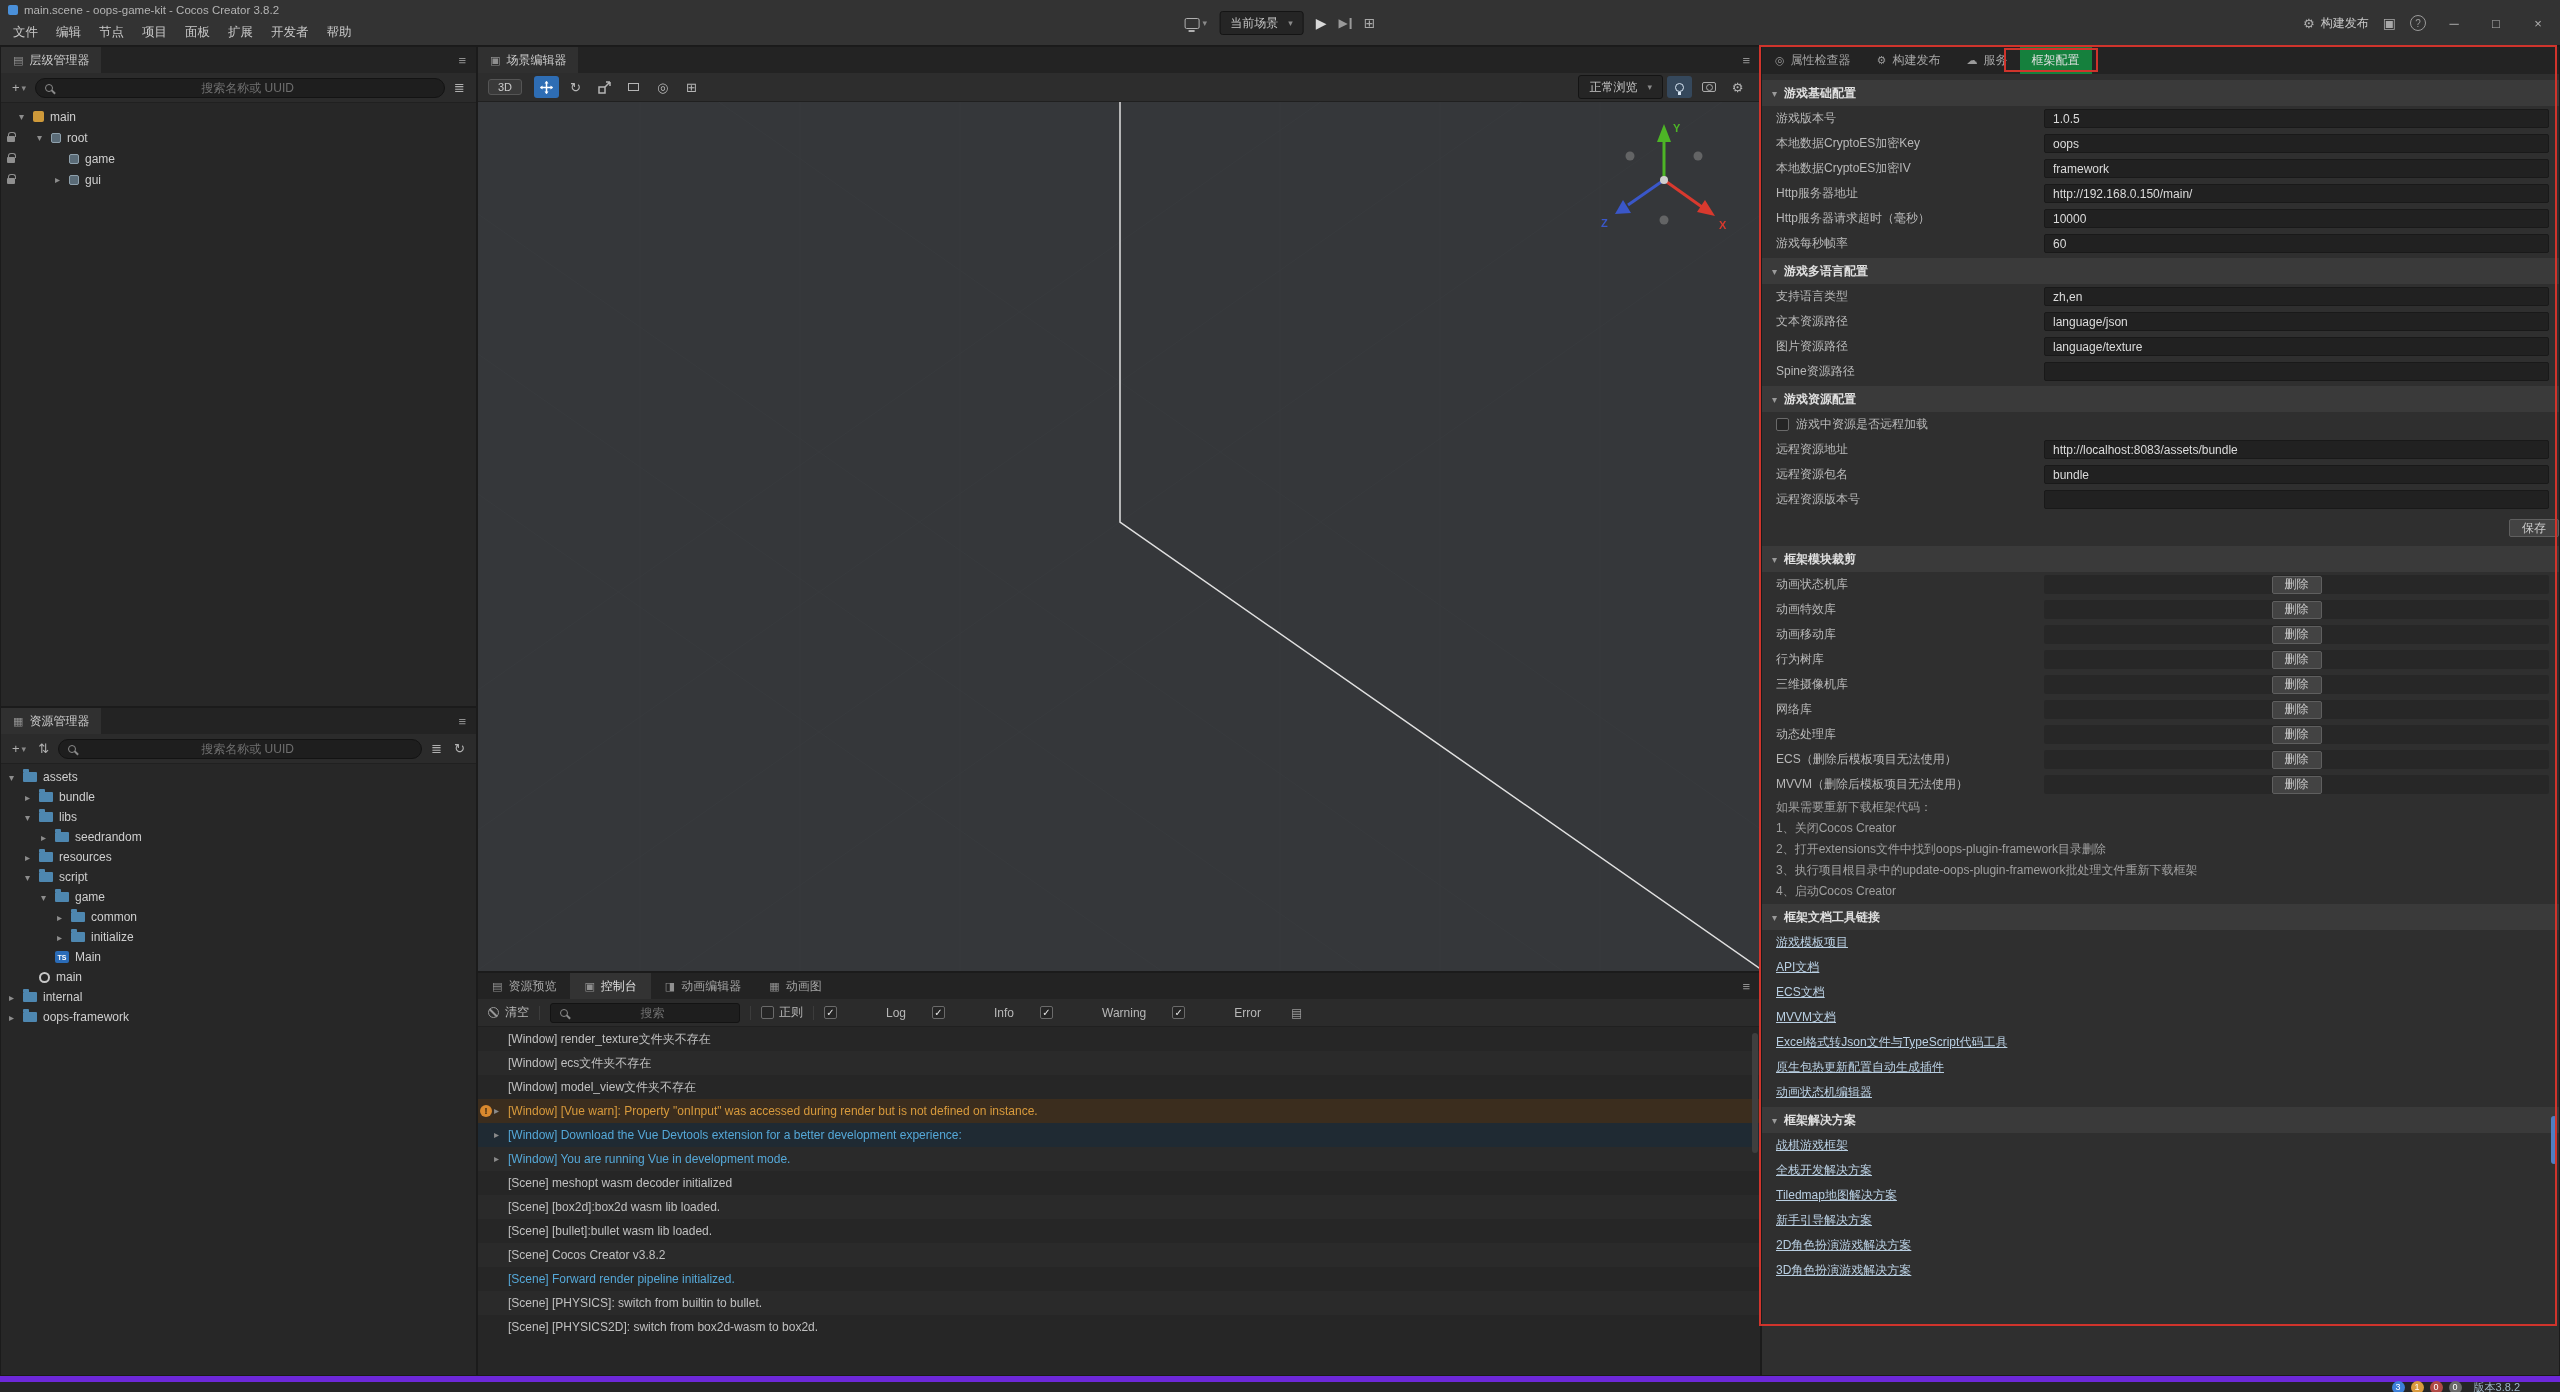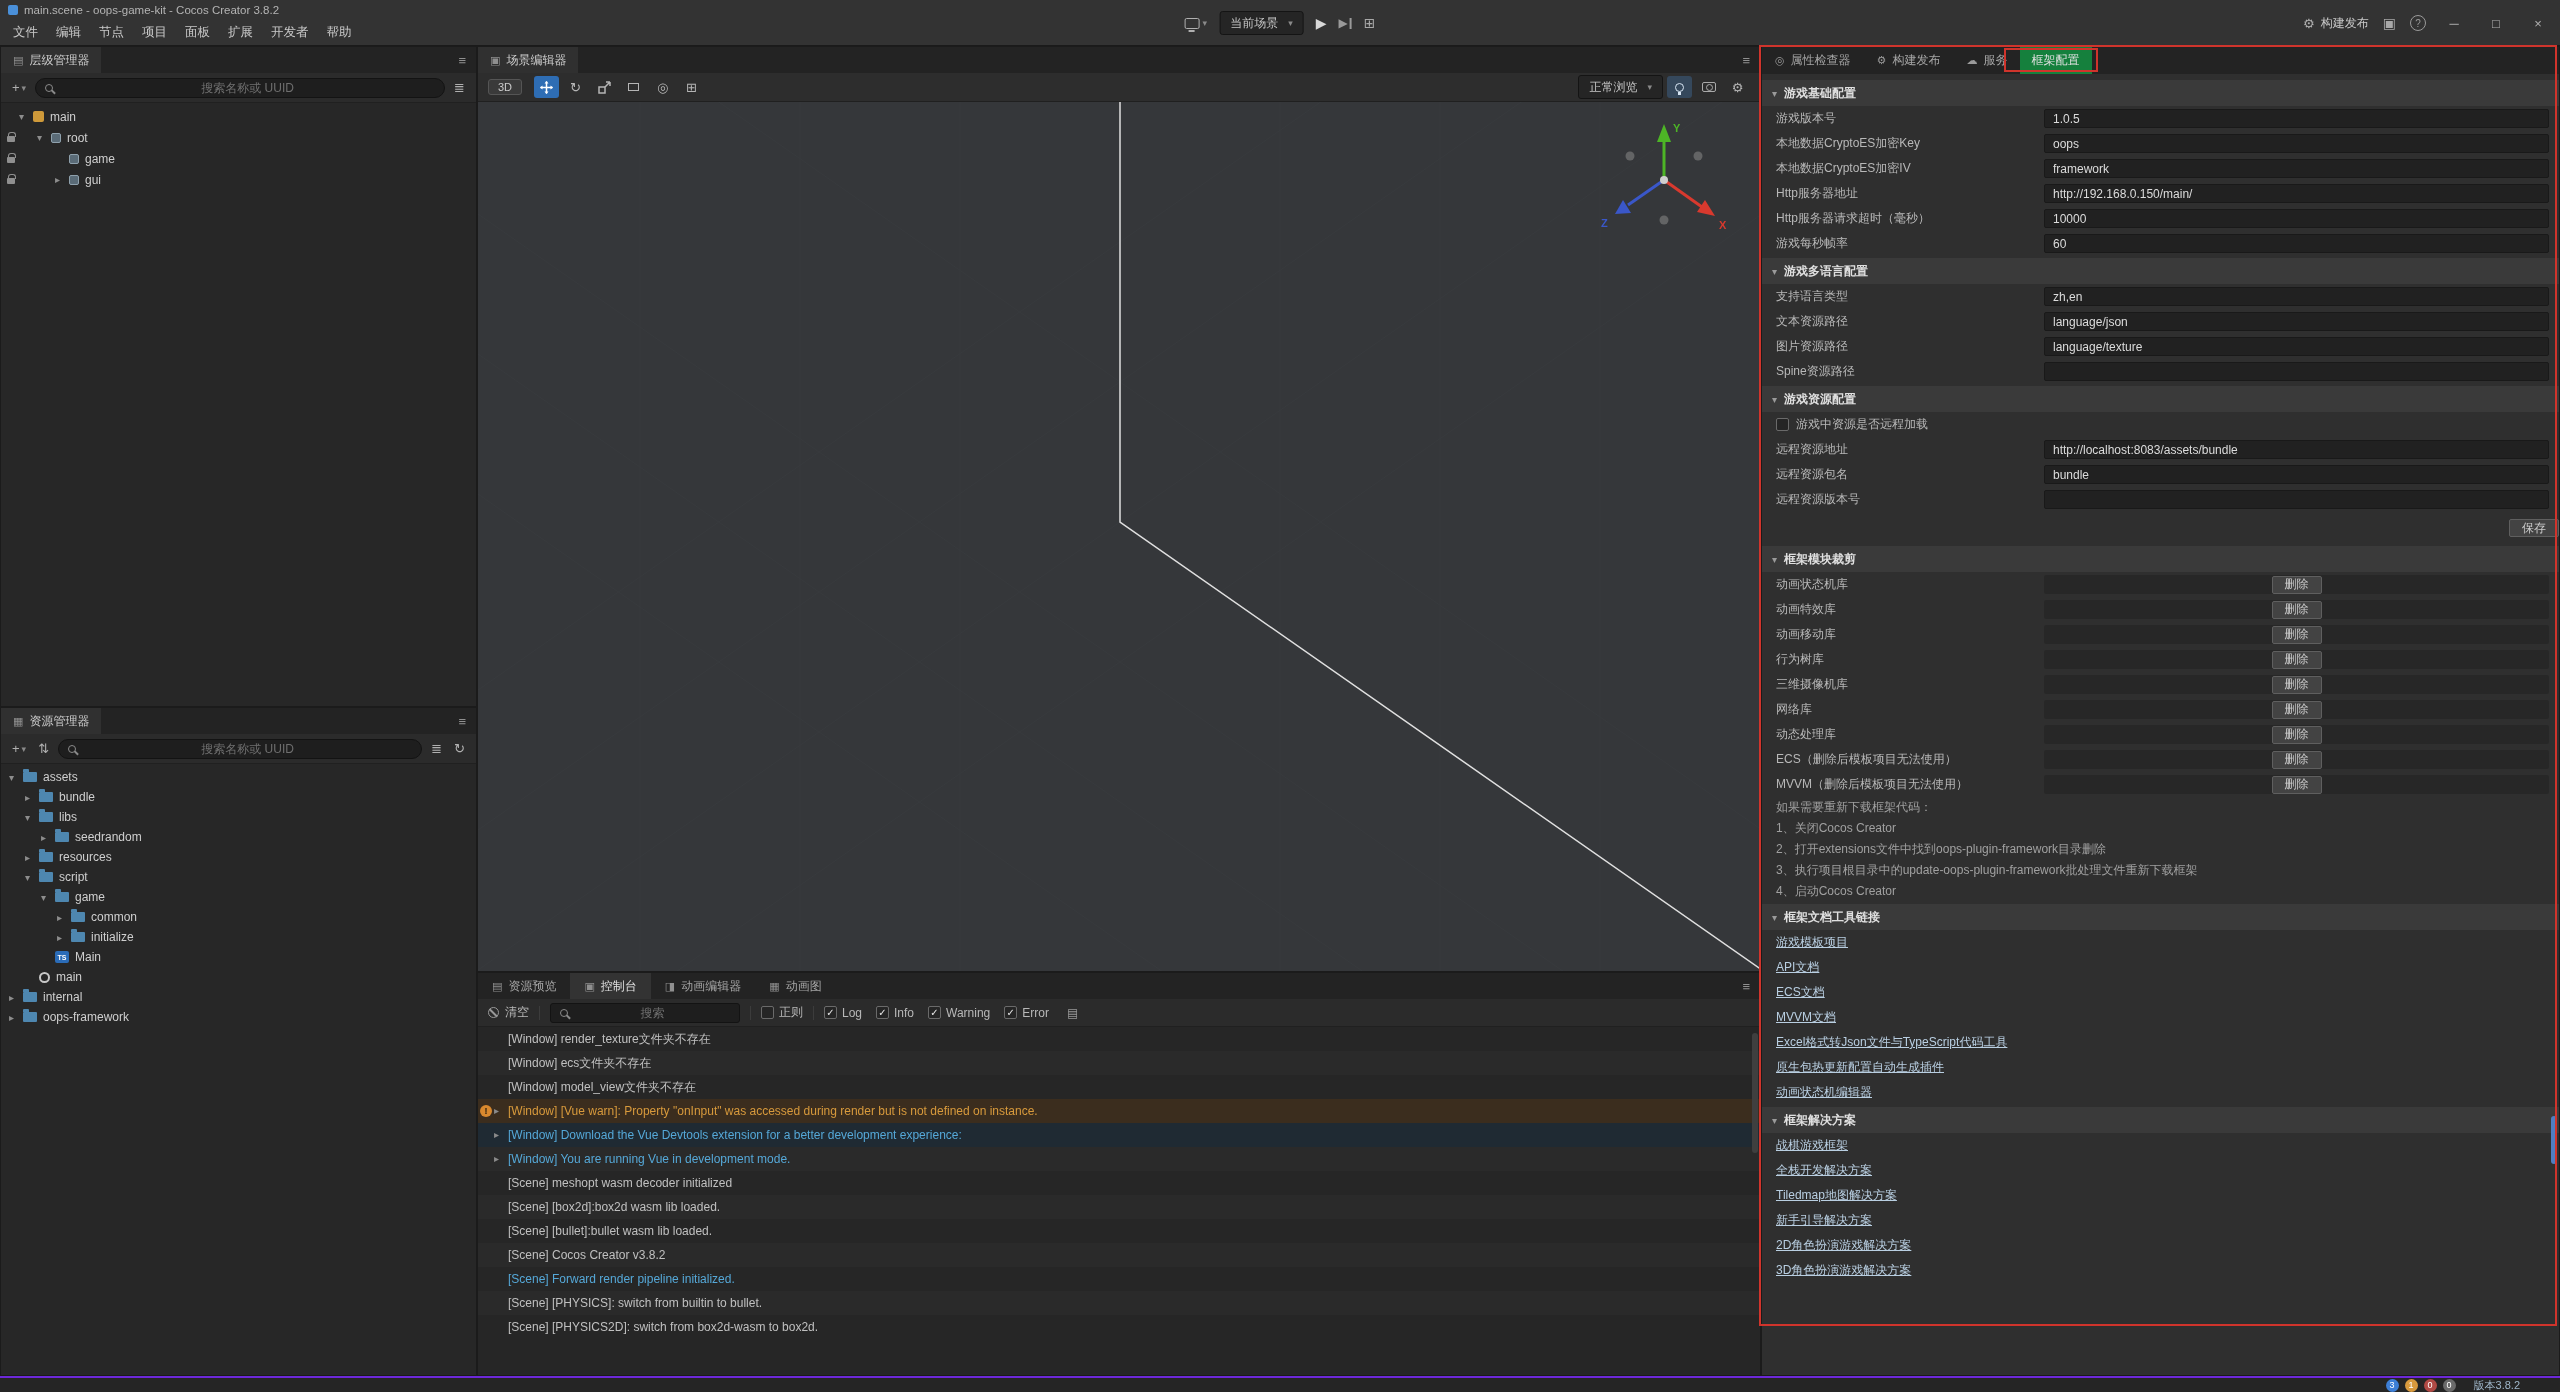--- a/index.html
+++ b/index.html
@@ -86,21 +86,21 @@
   .ctab-icon { font-size:11px; color:#8f8f8f; }
   .ctools { height:28px; background:#2b2b2b; border-bottom:1px solid #202020; display:flex; align-items:center; padding:0 10px; flex-shrink:0; }
   .clear-btn { display:flex; align-items:center; gap:6px; color:#b8b8b8; }
   .no-icon { width:11px; height:11px; border:1.5px solid #999; border-radius:50%; position:relative; display:inline-block; }
   .no-icon::after { content:''; position:absolute; left:-1px; top:4px; width:11px; height:1.5px; background:#999; transform:rotate(45deg); }
   .vsep { width:1px; height:14px; background:#3c3c3c; margin:0 10px; }
   .csearch { flex:0 0 170px; border-radius:3px; }
   .cb { width:13px; height:13px; border:1px solid #6a6a6a; background:#252525; border-radius:2px; display:inline-flex; align-items:center; justify-content:center; font-size:10px; color:#e8e8e8; flex-shrink:0; }
   .cb.checked::after { content:'✓'; }
   .cblabel { margin-left:5px; color:#b8b8b8; }
-  .filter-item { display:inline-flex; align-items:center; margin-right:14px; }
+  .filter-item { display:inline-flex; align-items:center; margin-right:26px;gap:44px; }
   .file-icon { margin-left:4px; color:#999; font-size:12px; }
   .logs { flex:1; overflow:hidden; background:#262626; position:relative; }
   .log-row { height:24px; line-height:24px; padding-left:30px; color:#c0c0c0; position:relative; white-space:nowrap; }
   .log-row:nth-child(even) { background:#2a2a2a; }
   .expander { position:absolute; left:16px; color:#8a8a8a; font-size:10px; }
   .log-row.warn { background:#3b2d1e; color:#d89a3c; }
   .warn-icon { position:absolute; left:2px; top:6px; width:12px; height:12px; border-radius:50%; background:#d8882e; color:#241a0d; font-size:9px; font-weight:bold; text-align:center; line-height:12px; }
   .log-row.info { background:#1f2a33; color:#55a8d8; }
   .log-row.link { color:#55a8d8; }
   .cscroll { position:absolute; right:2px; top:6px; width:6px; height:120px; background:#3f3f3f; border-radius:3px; }
@@ -122,21 +122,21 @@
   .btn { background:#434343; border:1px solid #5f5f5f; border-radius:2px; color:#cccccc; padding:1px 12px; height:18px; display:inline-flex; align-items:center; }
   .save-row { height:32px; display:flex; align-items:center; justify-content:flex-end; }
   .checkbox-row { gap:7px; }
   .cb-text { color:#b8b8b8; }
   .note-line { padding-left:14px; line-height:21px; color:#a0a0a0; white-space:nowrap; }
   .link-row { height:25px; display:flex; align-items:center; padding-left:14px; }
   .ilink { color:#b9cfe2; text-decoration:underline; white-space:nowrap; }
   .ithumb { position:absolute; right:2px; top:1069px; width:6px; height:48px; background:#4f7ec2; border-radius:3px; }
 
   
-  .statusbar { position:absolute; left:0; top:1376px; width:2560px; height:16px; background:#252525; border-top:2px solid #6d28d9; display:flex; align-items:center; padding:0 40px 0 10px; gap:10px; font-size:11px; }
+  .statusbar { position:absolute; left:0; top:1376px; width:2560px; height:16px; background:#252525; border-top:6px solid #6d28d9; display:flex; align-items:center; padding:0 40px 0 10px; gap:4px; font-size:11px; }
   .badge { min-width:13px; height:13px; border-radius:50%; color:#fff; font-size:9px; display:inline-flex; align-items:center; justify-content:center; padding:0 2px; margin-left:6px; }
   .version-label { color:#9fb6c9; margin-left:8px; }
 
   
   .annotation { position:absolute; border:2px solid #d0342c; pointer-events:none; z-index:60; }
   #ann-panel { left:1759px; top:45px; width:798px; height:1281px; }
   #ann-tab { left:2004px; top:48px; width:94px; height:24px; }
 </style>
 </head>
 <body>

